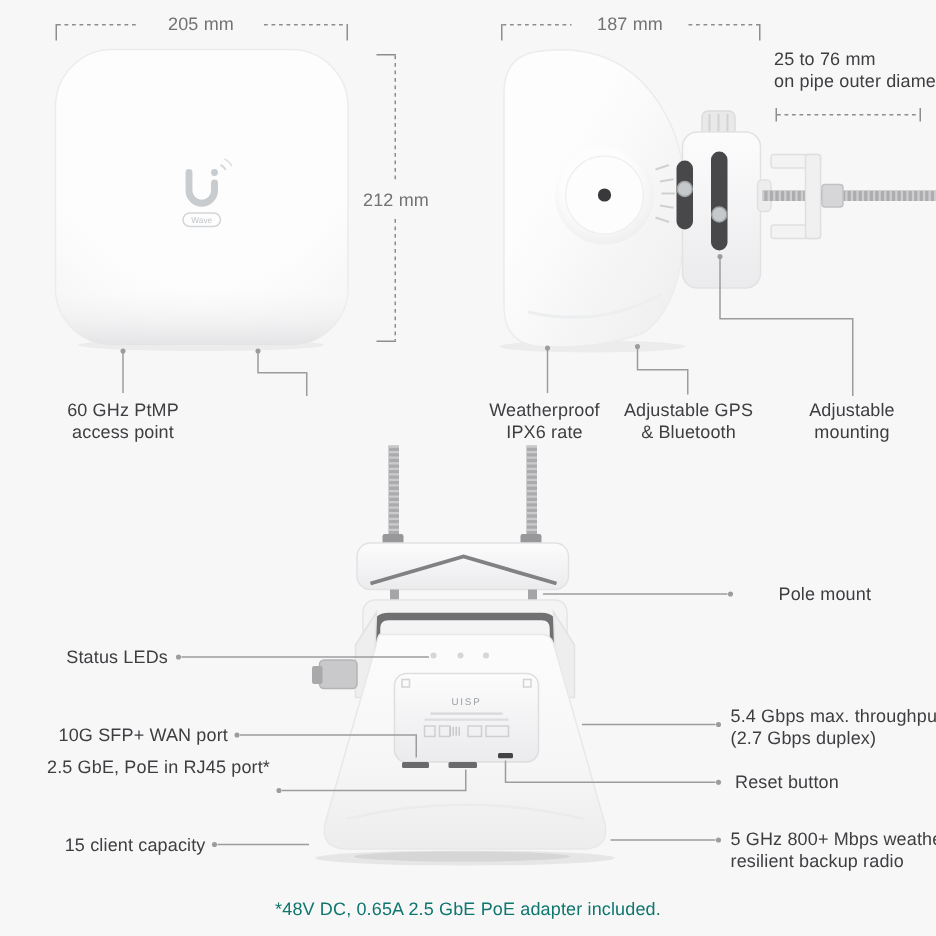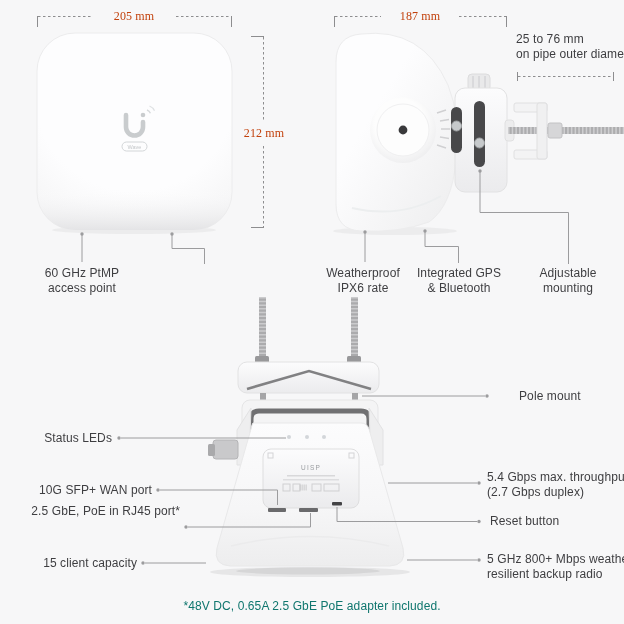--- a/index.html
+++ b/index.html
@@ -2,21 +2,21 @@
 <html><head>
 <meta charset="utf-8">
 <style>
   html,body{margin:0;padding:0;}
   body{background:#f7f7f8;font-family:"Liberation Sans", sans-serif;}
   #stage{position:relative;width:624px;height:624px;background:#f7f7f8;overflow:hidden;}
   #scene{position:absolute;left:0;top:0;}
   .label{position:absolute;font-size:12px;line-height:14.5px;color:#3e3e41;letter-spacing:.1px;white-space:nowrap;}
   .center{text-align:center;}
   .right{text-align:right;}
-  .dim{color:#c2410c;font-family:Liberation Serif, serif;}
+  .dim{color:#737373;}
   .muted{color:#0f766e;}
   .svgtext{font-family:"Liberation Sans",sans-serif;}
 </style>
 </head>
 <body>
 
 <div id="stage">
 
   <svg id="scene" width="624" height="624" viewBox="0 0 624 624">
     <defs>
@@ -224,21 +224,21 @@
   <div class="label center" style="left:32px;top:266px;width:100px;">
     <div>60 GHz PtMP</div>
     <div>access point</div>
   </div>
 
   <div class="label center" style="left:313px;top:266px;width:100px;">
     <div>Weatherproof</div>
     <div>IPX6 rate</div>
   </div>
   <div class="label center" style="left:404px;top:266px;width:110px;">
-    <div>Integrated GPS</div>
+    <div>Adjustable GPS</div>
     <div>&amp; Bluetooth</div>
   </div>
   <div class="label center" style="left:518px;top:266px;width:100px;">
     <div>Adjustable</div>
     <div>mounting</div>
   </div>
 
   <div class="label" style="left:519px;top:389px;text-align:center;">Pole mount</div>
   <div class="label right" style="right:512px;top:431px;width:120px;">Status LEDs</div>
   <div class="label right" style="right:472px;top:483px;width:140px;">10G SFP+ WAN port</div>

